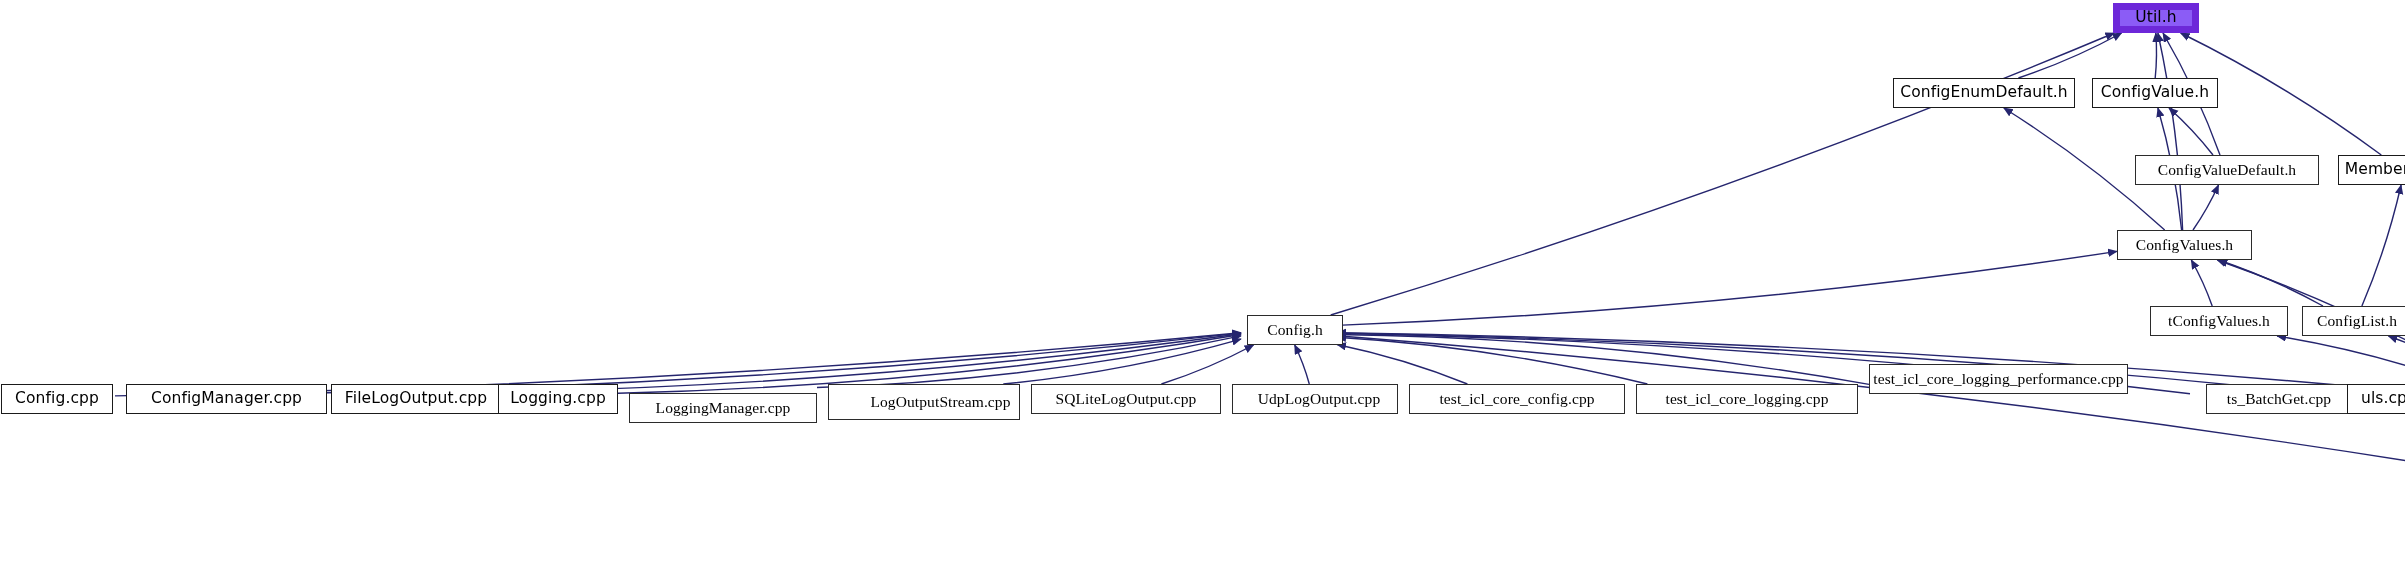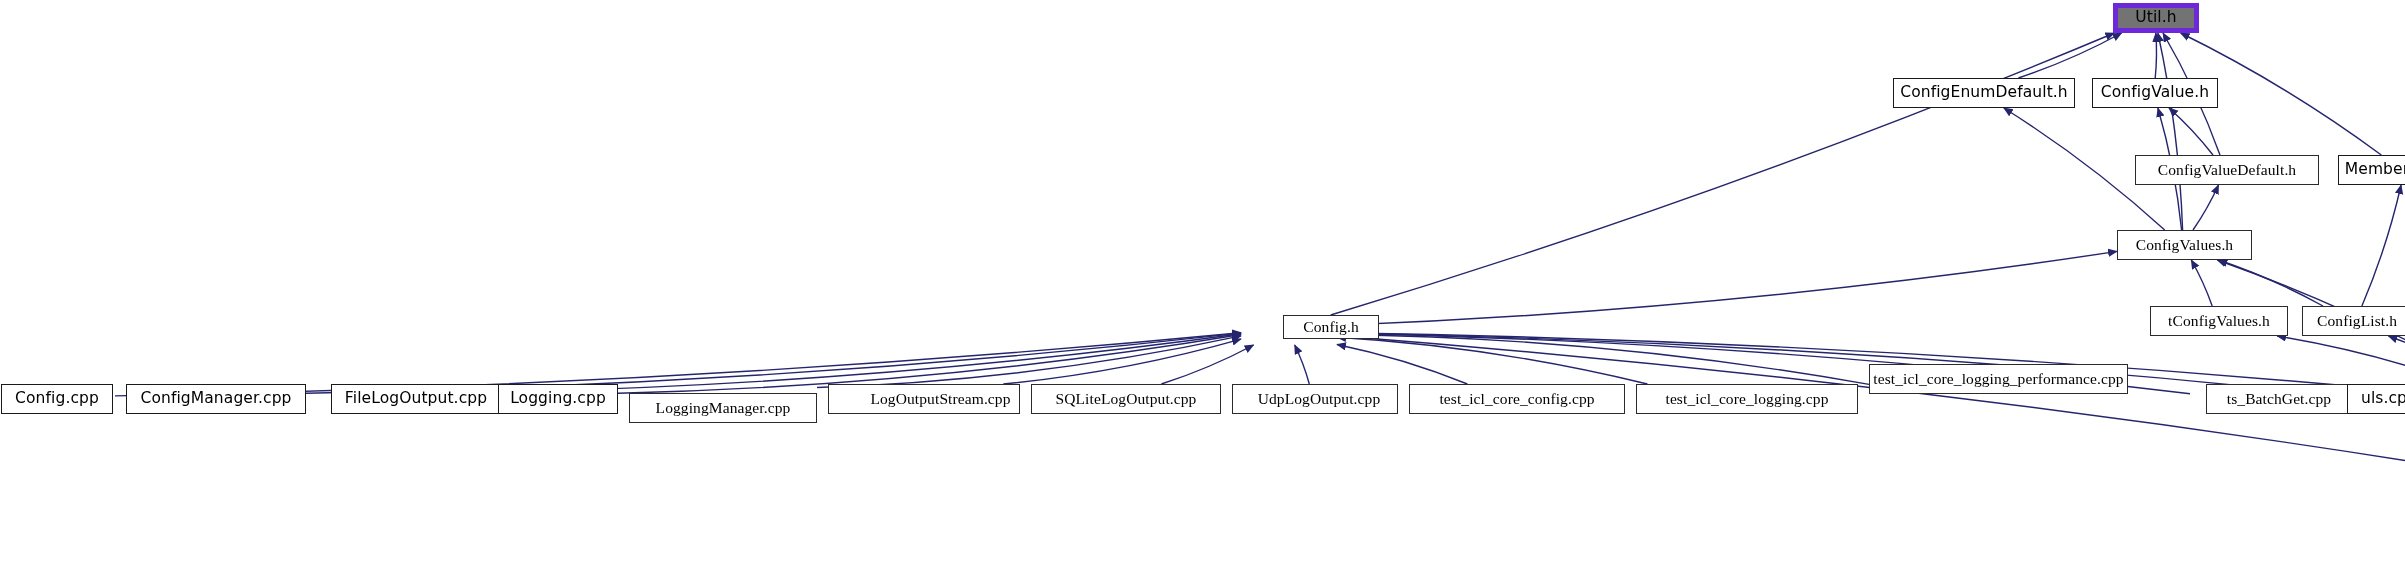--- a/index.html
+++ b/index.html
@@ -21,22 +21,22 @@
     font-size:15.5px;
     line-height:1;
     display:flex;
     align-items:center;
     justify-content:center;
     white-space:nowrap;
     letter-spacing:0.1px;
     z-index:5;
   }
   .node.root{
-    background:#737373;
-    border:5px solid #6d28d9;
+    background:#8b5cf6;
+    border:7px solid #6d28d9;
   }
   .node.thick{
     border:1.6px solid #2b2b2b;
     font-family:Liberation Serif, serif;
   }
 </style>
 </head>
 <body>
 
 <div id="canvas">
@@ -99,39 +99,39 @@
       </div>
       <div class="node thick" style="left: 2117px; top: 230px; width: 135px; height: 30px;">
         <span>ConfigValues.h</span>
       </div>
       <div class="node thick" style="left: 2150px; top: 306px; width: 138px; height: 30px;">
         <span>tConfigValues.h</span>
       </div>
       <div class="node thick" style="left: 2302px; top: 306px; width: 110px; height: 30px;">
         <span>ConfigList.h</span>
       </div>
-      <div class="node thick" style="left: 1283px; top: 315px; width: 96px; height: 24px;">
+      <div class="node thick" style="left: 1247px; top: 315px; width: 96px; height: 30px;">
         <span>Config.h</span>
       </div>
       <div class="node" style="left: 1px; top: 384px; width: 112px; height: 30px;">
         <span>Config.cpp</span>
       </div>
-      <div class="node" style="left: 126px; top: 384px; width: 180px; height: 30px;">
+      <div class="node" style="left: 126px; top: 384px; width: 201px; height: 30px;">
         <span>ConfigManager.cpp</span>
       </div>
       <div class="node" style="left: 317px; top: 384px; width: 170px; height: 30px; margin-left: 14px;">
         <span>FileLogOutput.cpp</span>
       </div>
       <div class="node" style="left: 498px; top: 384px; width: 120px; height: 30px;">
         <span>Logging.cpp</span>
       </div>
       <div class="node thick" style="left: 629px; top: 384px; width: 188px; height: 30px; margin-top: 9px;">
         <span>LoggingManager.cpp</span>
       </div>
-      <div class="node thick" style="left: 828px; top: 384px; width: 192px; height: 30px; padding-left: 33px;">
+      <div class="node thick" style="left: 828px; top: 384px; width: 192px; height: 36px; padding-left: 33px;">
         <span>LogOutputStream.cpp</span>
       </div>
       <div class="node thick" style="left: 1031px; top: 384px; width: 190px; height: 30px;">
         <span>SQLiteLogOutput.cpp</span>
       </div>
       <div class="node thick" style="left: 1232px; top: 384px; width: 166px; height: 30px; padding-left: 8px;">
         <span>UdpLogOutput.cpp</span>
       </div>
       <div class="node thick" style="left: 1409px; top: 384px; width: 216px; height: 30px;">
         <span>test_icl_core_config.cpp</span>

